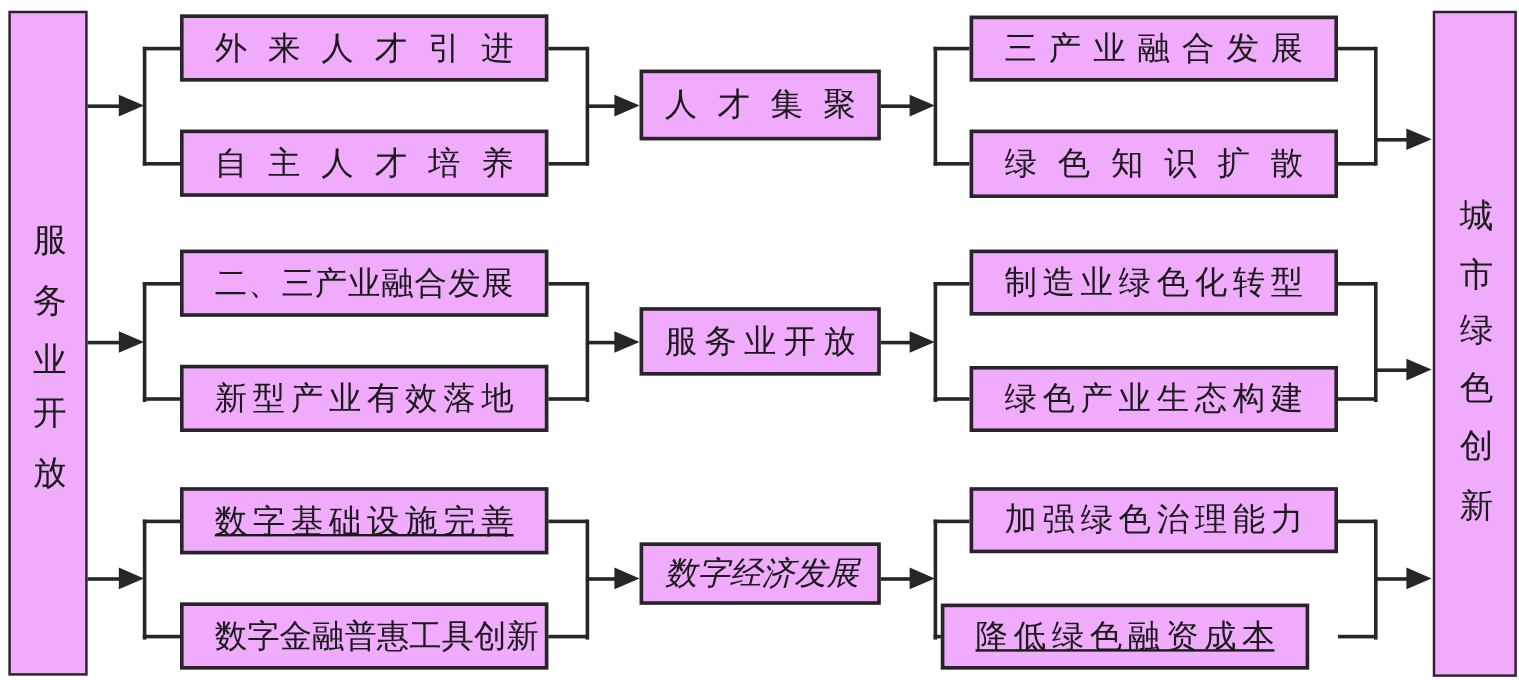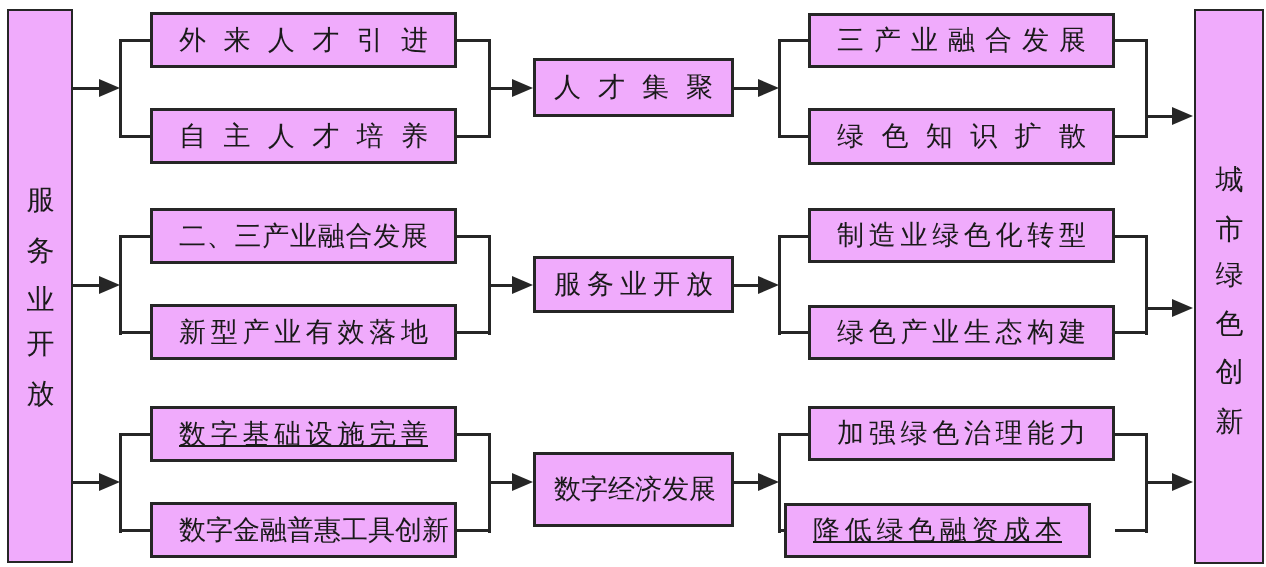--- a/index.html
+++ b/index.html
@@ -153,21 +153,21 @@
     <span class="lbl">数字基础设施完善</span>
   </div>
   <div class="box node" style="left:150px; top:502px; width:307px; height:56px;">
     <span class="lbl">数字金融普惠工具创新</span>
   </div>
   <div class="hline" style="left:457px; top:433px; width:33px;"></div>
   <div class="hline" style="left:457px; top:529px; width:33px;"></div>
   <div class="vline" style="left:488px; top:433px; height:100px;"></div>
   <div class="hline" style="left:490px; top:481px; width:24px;"></div>
   <div class="ahead" style="left:512px; top:473px;"></div>
-  <div class="box node mediator" style="left:533px; top:452px; width:201px; height:75px;">
+  <div class="box node mediator" style="left:533px; top:452px; width:201px; height:52px;font-style:italic;">
     <span class="lbl">数字经济发展</span>
   </div>
   <div class="hline" style="left:734px; top:481px; width:26px;"></div>
   <div class="ahead" style="left:758px; top:473px;"></div>
   <div class="vline" style="left:778px; top:433px; height:100px;"></div>
   <div class="hline" style="left:778px; top:433px; width:30px;"></div>
   <div class="hline" style="left:778px; top:529px; width:30px;"></div>
   <div class="box node" style="left:808px; top:406px; width:307px; height:55px;">
     <span class="lbl">加强绿色治理能力</span>
   </div>

